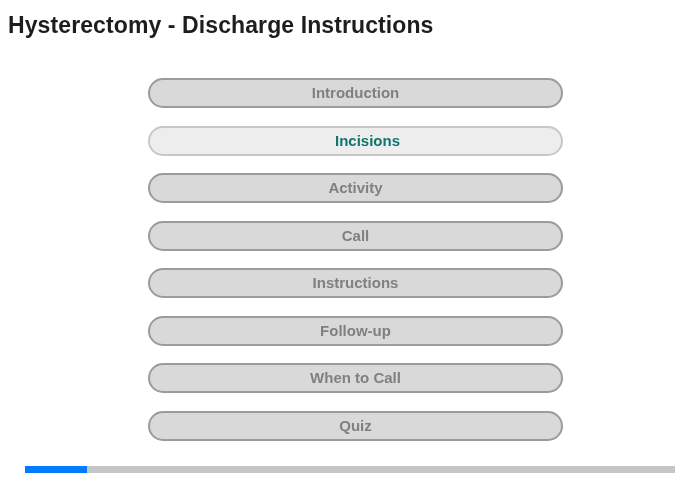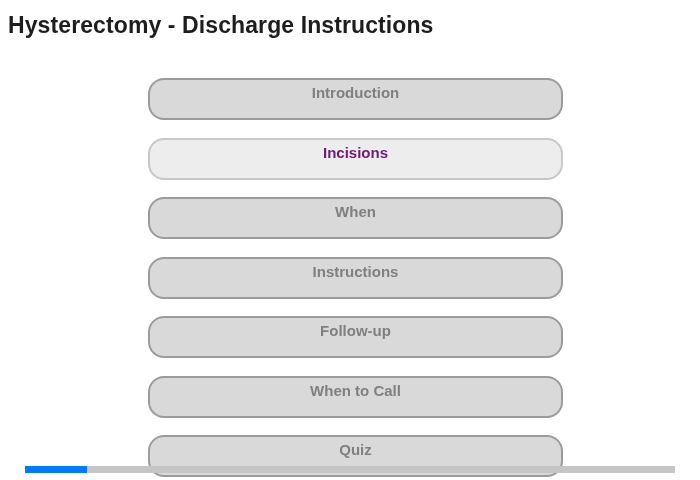--- a/index.html
+++ b/index.html
@@ -47,21 +47,21 @@
     left: 148px;
     top: 78px;
     width: 415px;
   }
 
   .menu-item {
     position: relative;
     display: block;
     box-sizing: border-box;
     width: 415px;
-    height: 42px;
+    height: 30px;
     margin-bottom: 17.5px;
     border: 2px solid #9b9b9b;
     border-radius: 16px;
     background: #d9d9d9;
     text-align: center;
     cursor: pointer;
   }
 
   .menu-item:last-child {
     margin-bottom: 8px;
@@ -78,21 +78,22 @@
     overflow: hidden;
     text-overflow: ellipsis;
   }
 
   
   .menu-item.is-active {
     background: #ededed;
     border-color: #c7c7c7;
   }
   .menu-item.is-active .menu-label {
-    color: #701a75;
+    color: #0f766e;
+    margin-left: 12px;
   }
 
   
   .progress-wrap {
     position: absolute;
     left: 25px;
     top: 466px;
     width: 650px;
     height: 7px;
     background: #c6c6c6;
@@ -113,21 +114,24 @@
   <div class="page-title">Hysterectomy - Discharge Instructions</div>
 
   <div class="menu" id="menu">
       <div class="menu-item">
         <span class="menu-label">Introduction</span>
       </div>
       <div class="menu-item is-active">
         <span class="menu-label">Incisions</span>
       </div>
       <div class="menu-item">
-        <span class="menu-label">When</span>
+        <span class="menu-label">Activity</span>
+      </div>
+      <div class="menu-item">
+        <span class="menu-label">Call</span>
       </div>
       <div class="menu-item">
         <span class="menu-label">Instructions</span>
       </div>
       <div class="menu-item">
         <span class="menu-label">Follow-up</span>
       </div>
       <div class="menu-item">
         <span class="menu-label">When to Call</span>
       </div>

